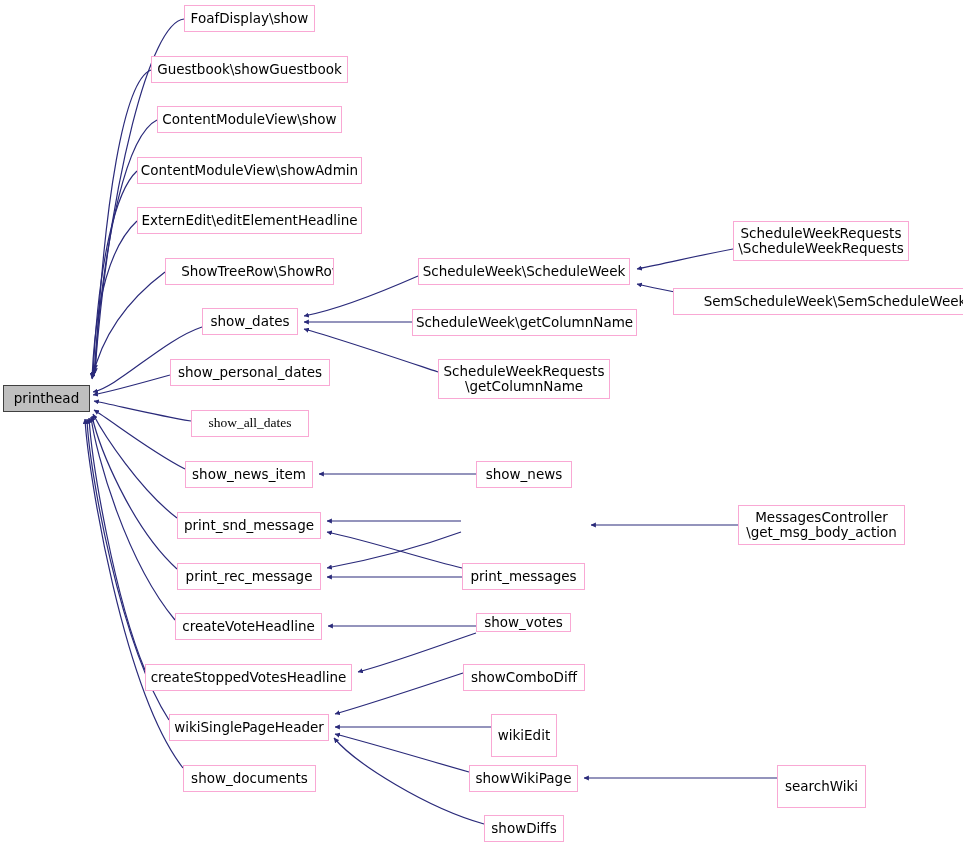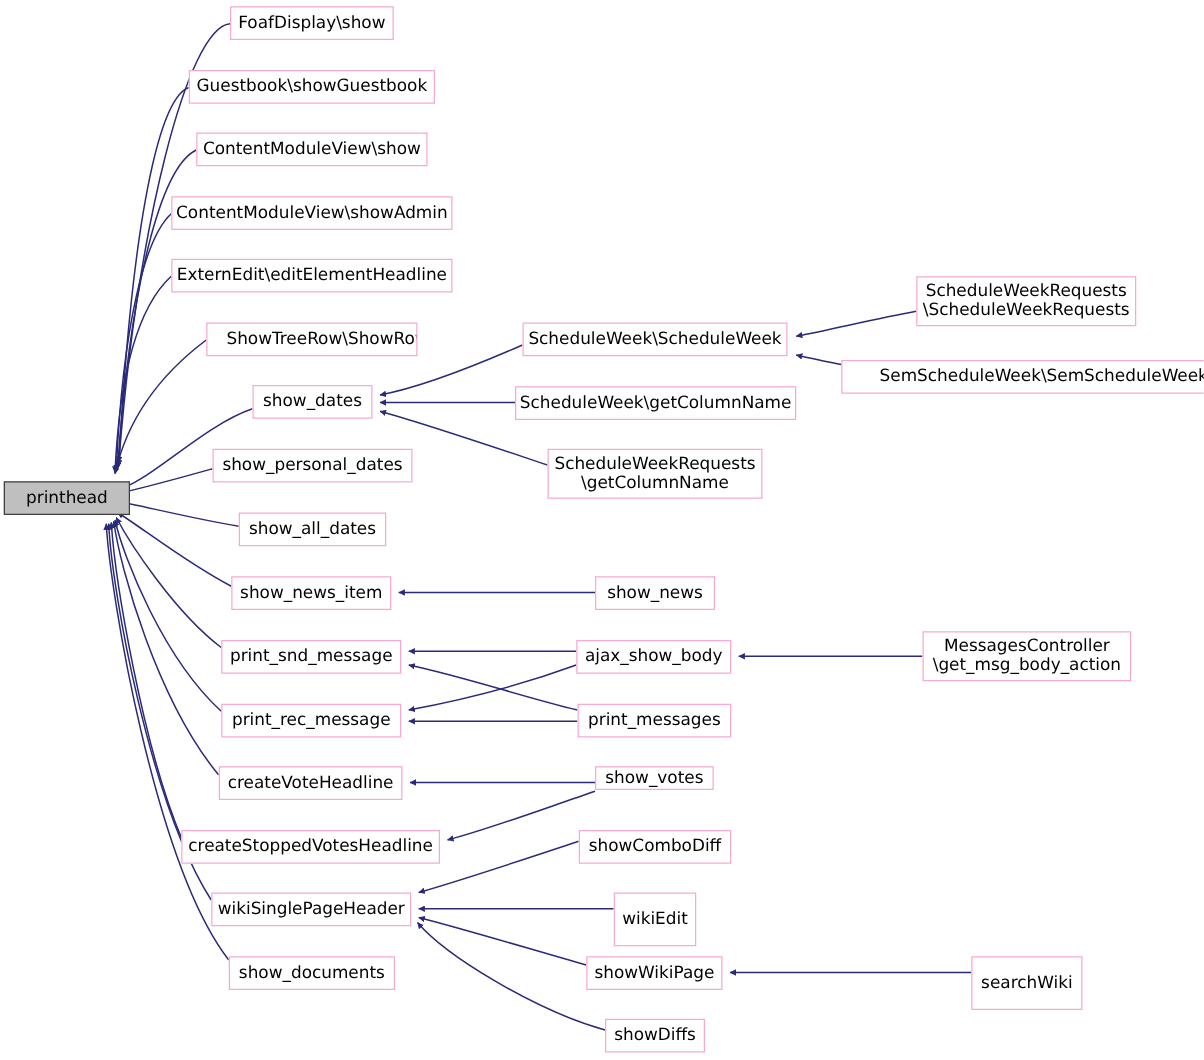--- a/index.html
+++ b/index.html
@@ -51,43 +51,42 @@
       <path d="M462,577 L327,577" fill="none" stroke="#2a2a7a" stroke-width="1.2" marker-end="url(#ah)"></path>
       <path d="M738,525 L591,525" fill="none" stroke="#2a2a7a" stroke-width="1.2" marker-end="url(#ah)"></path>
       <path d="M476,626 L328,626" fill="none" stroke="#2a2a7a" stroke-width="1.2" marker-end="url(#ah)"></path>
       <path d="M476,633 C432,648 392,663 358,672" fill="none" stroke="#2a2a7a" stroke-width="1.2" marker-end="url(#ah)"></path>
       <path d="M463,673 C424,686 373,703 335,714" fill="none" stroke="#2a2a7a" stroke-width="1.2" marker-end="url(#ah)"></path>
       <path d="M491,727 L335,727" fill="none" stroke="#2a2a7a" stroke-width="1.2" marker-end="url(#ah)"></path>
       <path d="M469,772 C430,761 374,744 335,734" fill="none" stroke="#2a2a7a" stroke-width="1.2" marker-end="url(#ah)"></path>
       <path d="M484,824 C427,808 356,764 334,738" fill="none" stroke="#2a2a7a" stroke-width="1.2" marker-end="url(#ah)"></path>
       <path d="M777,778 L584,778" fill="none" stroke="#2a2a7a" stroke-width="1.2" marker-end="url(#ah)"></path>
     </svg>
-<div class="node center" style="left: 3px; top: 385px; width: 101px; height: 27px; background: rgb(191, 191, 191);"><span>printhead</span></div>
+<div class="node center" style="left: 3px; top: 385px; width: 87px; height: 27px; background: rgb(191, 191, 191);"><span>printhead</span></div>
     <div class="node" style="left: 184px; top: 5px; width: 131px; height: 27px;"><span>FoafDisplay\show</span></div>
     <div class="node" style="left: 151px; top: 56px; width: 197px; height: 27px;"><span>Guestbook\showGuestbook</span></div>
     <div class="node" style="left: 157px; top: 106px; width: 185px; height: 27px;"><span>ContentModuleView\show</span></div>
     <div class="node" style="left: 137px; top: 157px; width: 225px; height: 27px;"><span>ContentModuleView\showAdmin</span></div>
     <div class="node" style="left: 137px; top: 207px; width: 225px; height: 27px;"><span>ExternEdit\editElementHeadline</span></div>
     <div class="node" style="left: 165px; top: 258px; width: 169px; height: 27px; padding-left: 25px;"><span>ShowTreeRow\ShowRow</span></div>
     <div class="node" style="left: 202px; top: 308px; width: 96px; height: 27px;"><span>show_dates</span></div>
     <div class="node" style="left: 170px; top: 359px; width: 160px; height: 27px;"><span>show_personal_dates</span></div>
-    <div class="node" style="left: 191px; top: 410px; width: 118px; height: 27px;"><span>show_all_dates</span></div>
+    <div class="node" style="left: 191px; top: 410px; width: 118px; height: 27px; font-family: Liberation Serif, serif;"><span>show_all_dates</span></div>
     <div class="node" style="left: 185px; top: 461px; width: 128px; height: 27px;"><span>show_news_item</span></div>
     <div class="node" style="left: 177px; top: 512px; width: 144px; height: 27px;"><span>print_snd_message</span></div>
     <div class="node" style="left: 177px; top: 563px; width: 144px; height: 27px;"><span>print_rec_message</span></div>
     <div class="node" style="left: 175px; top: 613px; width: 147px; height: 27px;"><span>createVoteHeadline</span></div>
     <div class="node" style="left: 145px; top: 664px; width: 207px; height: 27px;"><span>createStoppedVotesHeadline</span></div>
     <div class="node" style="left: 169px; top: 714px; width: 160px; height: 27px;"><span>wikiSinglePageHeader</span></div>
     <div class="node" style="left: 183px; top: 765px; width: 133px; height: 27px;"><span>show_documents</span></div>
     <div class="node" style="left: 418px; top: 258px; width: 212px; height: 27px;"><span>ScheduleWeek\ScheduleWeek</span></div>
     <div class="node" style="left: 412px; top: 309px; width: 225px; height: 27px;"><span>ScheduleWeek\getColumnName</span></div>
     <div class="node" style="left: 438px; top: 359px; width: 172px; height: 40px;"><span>ScheduleWeekRequests
 \getColumnName</span></div>
     <div class="node" style="left: 476px; top: 461px; width: 96px; height: 27px;"><span>show_news</span></div>
-    <div class="node" style="left: 461px; top: 512px; width: 124px; height: 27px;"><span>ajax_show_body</span></div>
     <div class="node" style="left: 462px; top: 563px; width: 123px; height: 27px;"><span>print_messages</span></div>
     <div class="node" style="left: 476px; top: 613px; width: 95px; height: 19px;"><span>show_votes</span></div>
     <div class="node" style="left: 463px; top: 664px; width: 122px; height: 27px;"><span>showComboDiff</span></div>
     <div class="node" style="left: 491px; top: 714px; width: 66px; height: 43px;"><span>wikiEdit</span></div>
     <div class="node" style="left: 469px; top: 765px; width: 109px; height: 27px;"><span>showWikiPage</span></div>
     <div class="node" style="left: 484px; top: 815px; width: 80px; height: 27px;"><span>showDiffs</span></div>
     <div class="node" style="left: 733px; top: 221px; width: 176px; height: 40px;"><span>ScheduleWeekRequests
 \ScheduleWeekRequests</span></div>
     <div class="node" style="left: 673px; top: 288px; width: 324px; height: 27px;"><span>SemScheduleWeek\SemScheduleWeek</span></div>
     <div class="node" style="left: 738px; top: 505px; width: 167px; height: 40px;"><span>MessagesController

